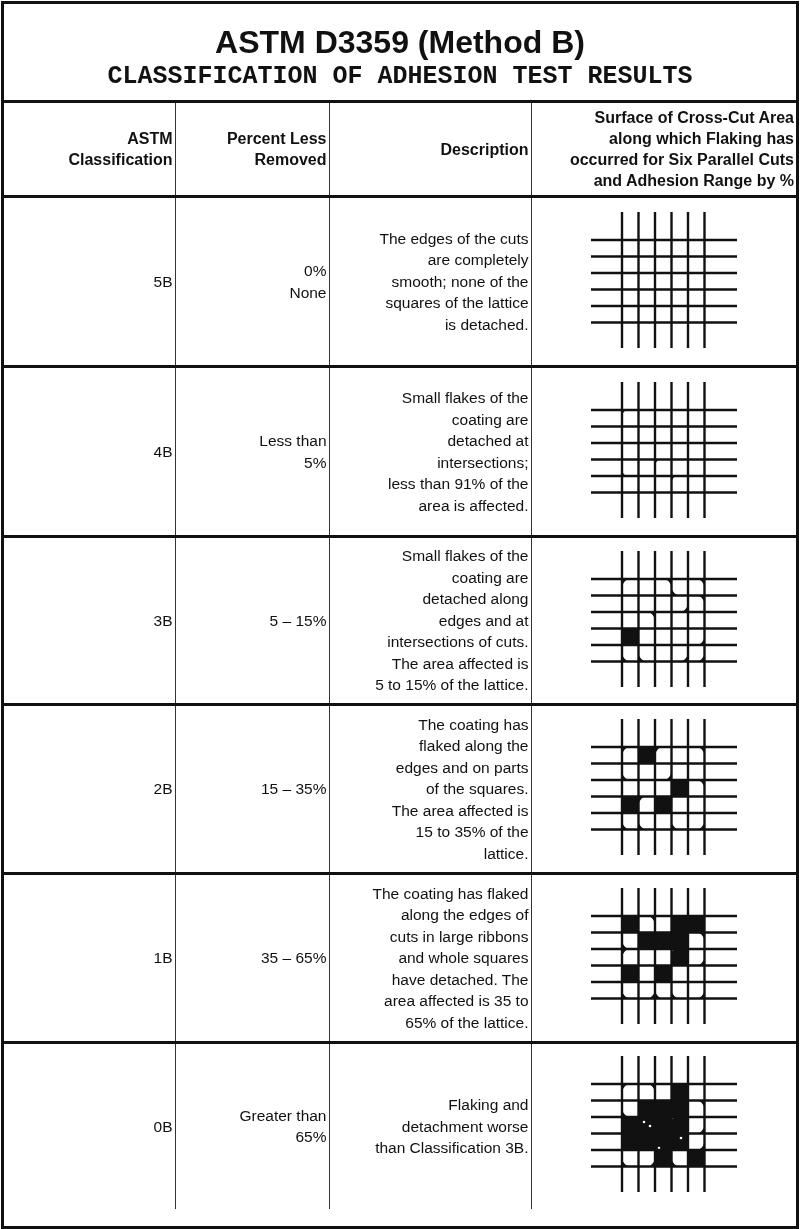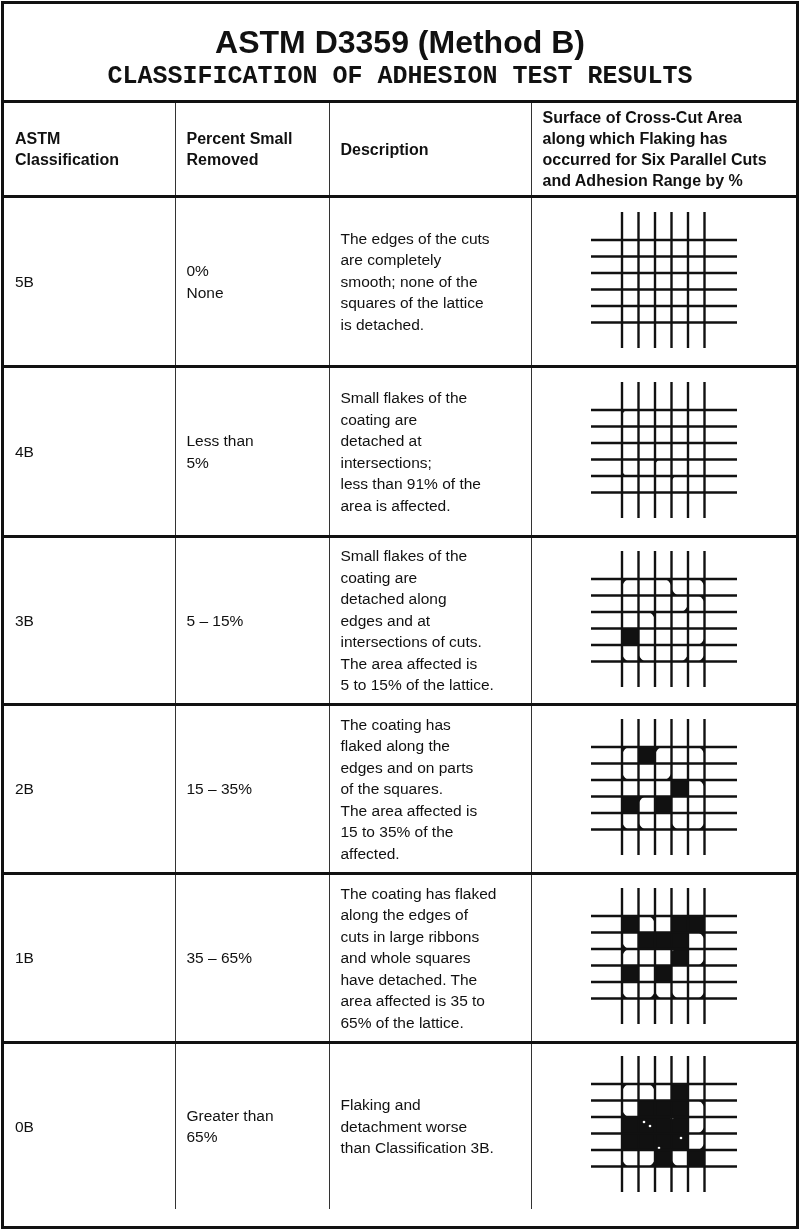--- a/index.html
+++ b/index.html
@@ -9,21 +9,21 @@
            border: 3px solid #111; background: #fff; }
   .title-block { position: absolute; left: 0; top: 0; width: 792px; height: 96px;
                  border-bottom: 3px solid #111; text-align: center; }
   .title-main { position: absolute; left: 0; right: 0; top: 20px; font-size: 32px;
                 font-weight: bold; letter-spacing: 0px; line-height: 36px; }
   .title-sub { position: absolute; left: 0; right: 0; top: 58px; font-size: 25px;
                font-weight: bold; line-height: 30px; letter-spacing: 0px; font-family: Liberation Mono, monospace; }
   table.grid { position: absolute; left: 0; top: 99px; border-collapse: collapse;
                table-layout: fixed; width: 792px; }
   table.grid td, table.grid th { border-left: 1px solid #333; border-right: 1px solid #333;
-               text-align: left; vertical-align: middle; padding: 0 11px; }
+               text-align: right; vertical-align: middle; padding: 0 2px; }
   table.grid tr > *:first-child { border-left: none; }
   table.grid tr > *:last-child { border-right: none; }
   table.grid th { font-weight: bold; font-size: 16px; line-height: 21px; height: 92px;
                   border-bottom: 3px solid #111; }
   table.grid td { font-size: 15.5px; line-height: 21.5px; border-bottom: 3px solid #111; }
   table.grid tr:last-child td { border-bottom: none; }
   td.col-desc { padding: 0 4px; margin-left: 37px; }
   td.col-img { padding: 0; }
   .lat { display: block; margin: 0 auto; }
   .ln { display: block; white-space: nowrap; }
@@ -44,21 +44,21 @@
       <col style="width:202px">
       <col style="width:265px">
     </colgroup>
     <thead>
       <tr>
         <th>
             <span class="ln">ASTM</span>
             <span class="ln">Classification</span>
           </th>
         <th>
-            <span class="ln">Percent Small</span>
+            <span class="ln">Percent Less</span>
             <span class="ln">Removed</span>
           </th>
         <th>
             <span class="ln">Description</span>
           </th>
         <th>
             <span class="ln">Surface of Cross-Cut Area</span>
             <span class="ln">along which Flaking has</span>
             <span class="ln">occurred for Six Parallel Cuts</span>
             <span class="ln">and Adhesion Range by %</span>
@@ -180,21 +180,21 @@
           <td>
             <span class="ln">15 – 35%</span>
           </td>
           <td class="col-desc">
             <span class="ln">The coating has</span>
             <span class="ln">flaked along the</span>
             <span class="ln">edges and on parts</span>
             <span class="ln">of the squares.</span>
             <span class="ln">The area affected is</span>
             <span class="ln">15 to 35% of the</span>
-            <span class="ln">affected.</span>
+            <span class="ln">lattice.</span>
           </td>
           <td class="col-img">
             <svg class="lat" width="150" height="140" viewBox="0 0 150 140">
               <rect x="33" y="77.5" width="16.5" height="16.5" fill="#111"></rect>
               <rect x="66" y="77.5" width="16.5" height="16.5" fill="#111"></rect>
               <rect x="82.5" y="61" width="16.5" height="16.5" fill="#111"></rect>
               <rect x="49.5" y="28" width="16.5" height="16.5" fill="#111"></rect>
               <path d="M33,28 h7 q-4.2,0.7000000000000001 -7,7 z" fill="#111"></path>
               <path d="M66,28 h-7 q4.2,0.7000000000000001 7,7 z" fill="#111"></path>
               <path d="M66,28 h7 q-4.2,0.7000000000000001 -7,7 z" fill="#111"></path>

